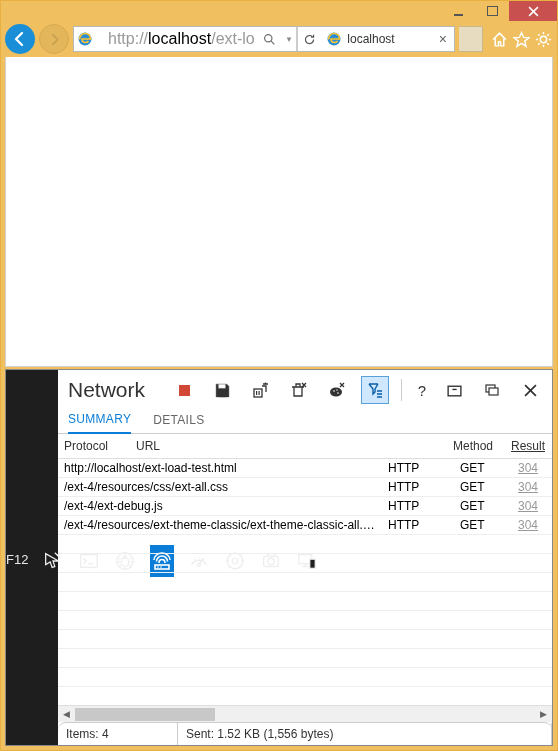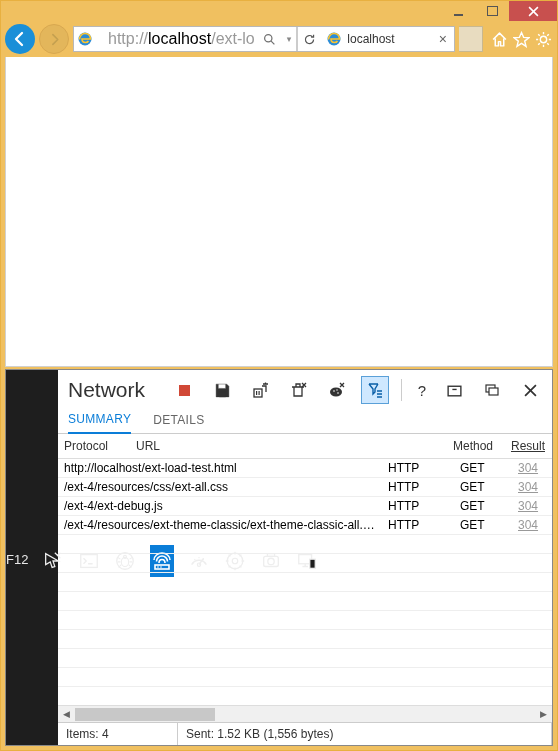--- a/index.html
+++ b/index.html
@@ -51,21 +51,21 @@
   .gridhead { display: flex; background: #fff; border-bottom: 1px solid #ddd; font-size: 12px; color: #333; }
   .gh { padding: 5px 6px; border-right: 1px solid transparent; }
   .col-url { flex: 1 1 auto; }
   .col-proto { flex: 0 0 72px; }
   .col-meth { flex: 0 0 58px; }
   .col-res { flex: 0 0 40px; text-decoration: underline; }
   .gridbody { font-size: 12px; }
   .grow { display: flex; border-bottom: 1px solid #eee; height: 19px; align-items: center; }
   .gc { padding: 1px 6px; white-space: nowrap; overflow: hidden; text-overflow: ellipsis; }
   .gc.res { color: #999; }
-  .dtstatus { display: flex; border-top: 1px solid #ccc; font-size: 12px; color: #333; }
+  .dtstatus { display: flex; border-top: 1px solid #ccc; font-size: 12px; color: #333; border-radius: 8px; }
   .dtstatus > div { padding: 4px 8px; border-right: 1px solid #ccc; }
   .scrollbar-h { height: 17px; background: #f0f0f0; border-top: 1px solid #ddd; display: flex; align-items: center; }
   .sb-arrow { width: 17px; height: 17px; display: flex; align-items: center; justify-content: center; color: #666; font-size: 9px; }
   .sb-track { flex: 1; height: 17px; position: relative; }
   .sb-thumb { position: absolute; left: 0; top: 2px; height: 13px; width: 140px; background: #c8c8c8; }
   svg { display: block; }
 </style>
 </head>
 <body>
 

